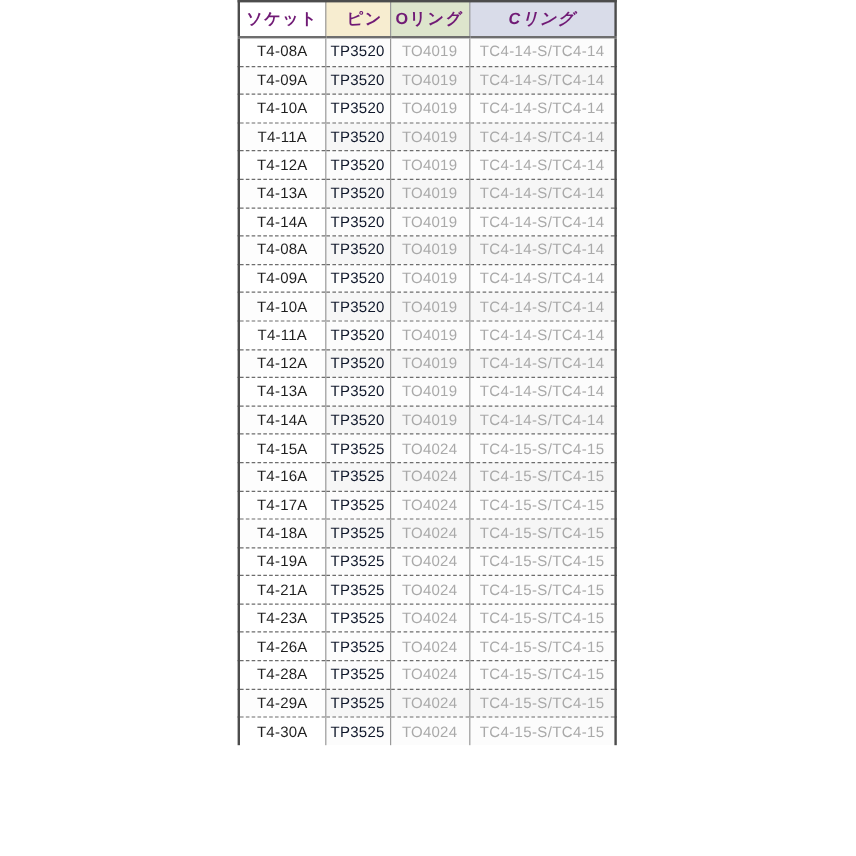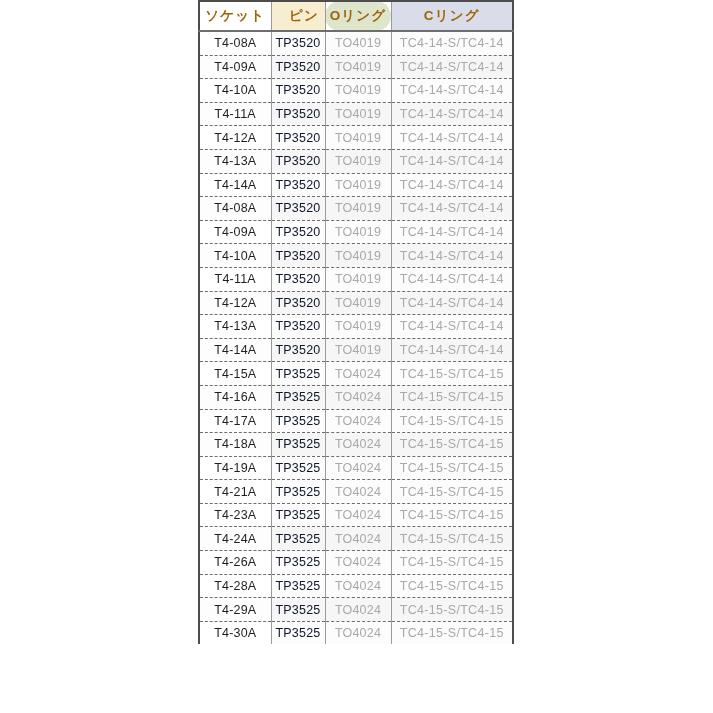--- a/index.html
+++ b/index.html
@@ -47,34 +47,34 @@
   col.c-pin    { width: 54px; }
   col.c-oring  { width: 66px; }
   col.c-cring  { width: 122px; }
 
   
   thead th {
     height: 28px;
     padding: 0;
     font-size: 13.5px;
     font-weight: 600;
-    color: #a16207;
+    color: #701a75;
     text-align: center;
     vertical-align: middle;
     letter-spacing: 1.2px;
     border-right: 1px solid #9a9a9a;
     border-bottom: 2px solid #6e6e6e;
     white-space: nowrap;
   }
   thead th:last-child { border-right: none; }
 
   th.h-socket { background: #ffffff; }
   th.h-pin    { background: #f7edd0; padding-left: 12px; }
-  th.h-oring  { background: #dde5cc; border-radius: 15px; }
-  th.h-cring  { background: #d9dce9; }
+  th.h-oring  { background: #dde5cc; }
+  th.h-cring  { background: #d9dce9; font-style: italic; }
 
   
   tbody td {
     height: 22.6px;
     padding: 0;
     text-align: center;
     vertical-align: middle;
     white-space: nowrap;
     border-right: 1px solid #9a9a9a;
     border-bottom: 1px dashed #6d6d6d;
@@ -254,26 +254,20 @@
             <td class="v-pin">TP3525</td>
             <td class="v-oring">TO4024</td>
             <td class="v-cring">TC4-15-S/TC4-15</td>
           </tr>
           <tr>
             <td class="v-socket">T4-23A</td>
             <td class="v-pin">TP3525</td>
             <td class="v-oring">TO4024</td>
             <td class="v-cring">TC4-15-S/TC4-15</td>
           </tr>
-          <tr class="alt">
-            <td class="v-socket">T4-24A</td>
-            <td class="v-pin">TP3525</td>
-            <td class="v-oring">TO4024</td>
-            <td class="v-cring">TC4-15-S/TC4-15</td>
-          </tr>
           <tr>
             <td class="v-socket">T4-26A</td>
             <td class="v-pin">TP3525</td>
             <td class="v-oring">TO4024</td>
             <td class="v-cring">TC4-15-S/TC4-15</td>
           </tr>
           <tr>
             <td class="v-socket">T4-28A</td>
             <td class="v-pin">TP3525</td>
             <td class="v-oring">TO4024</td>

